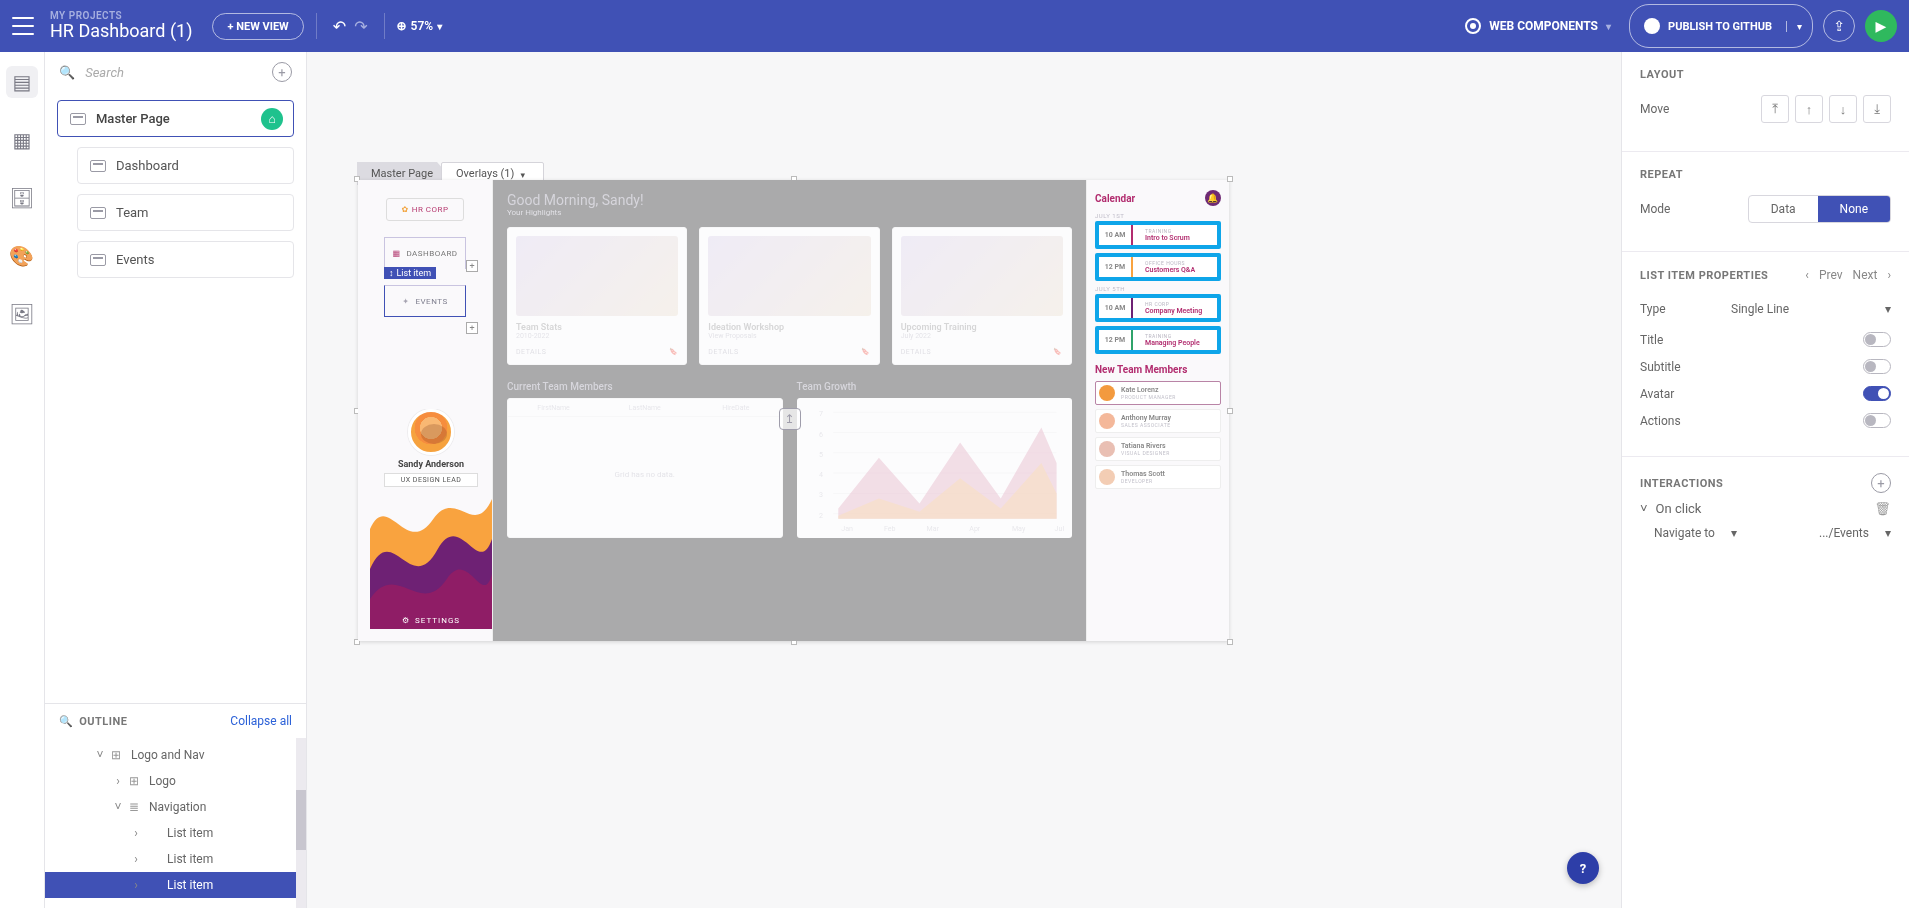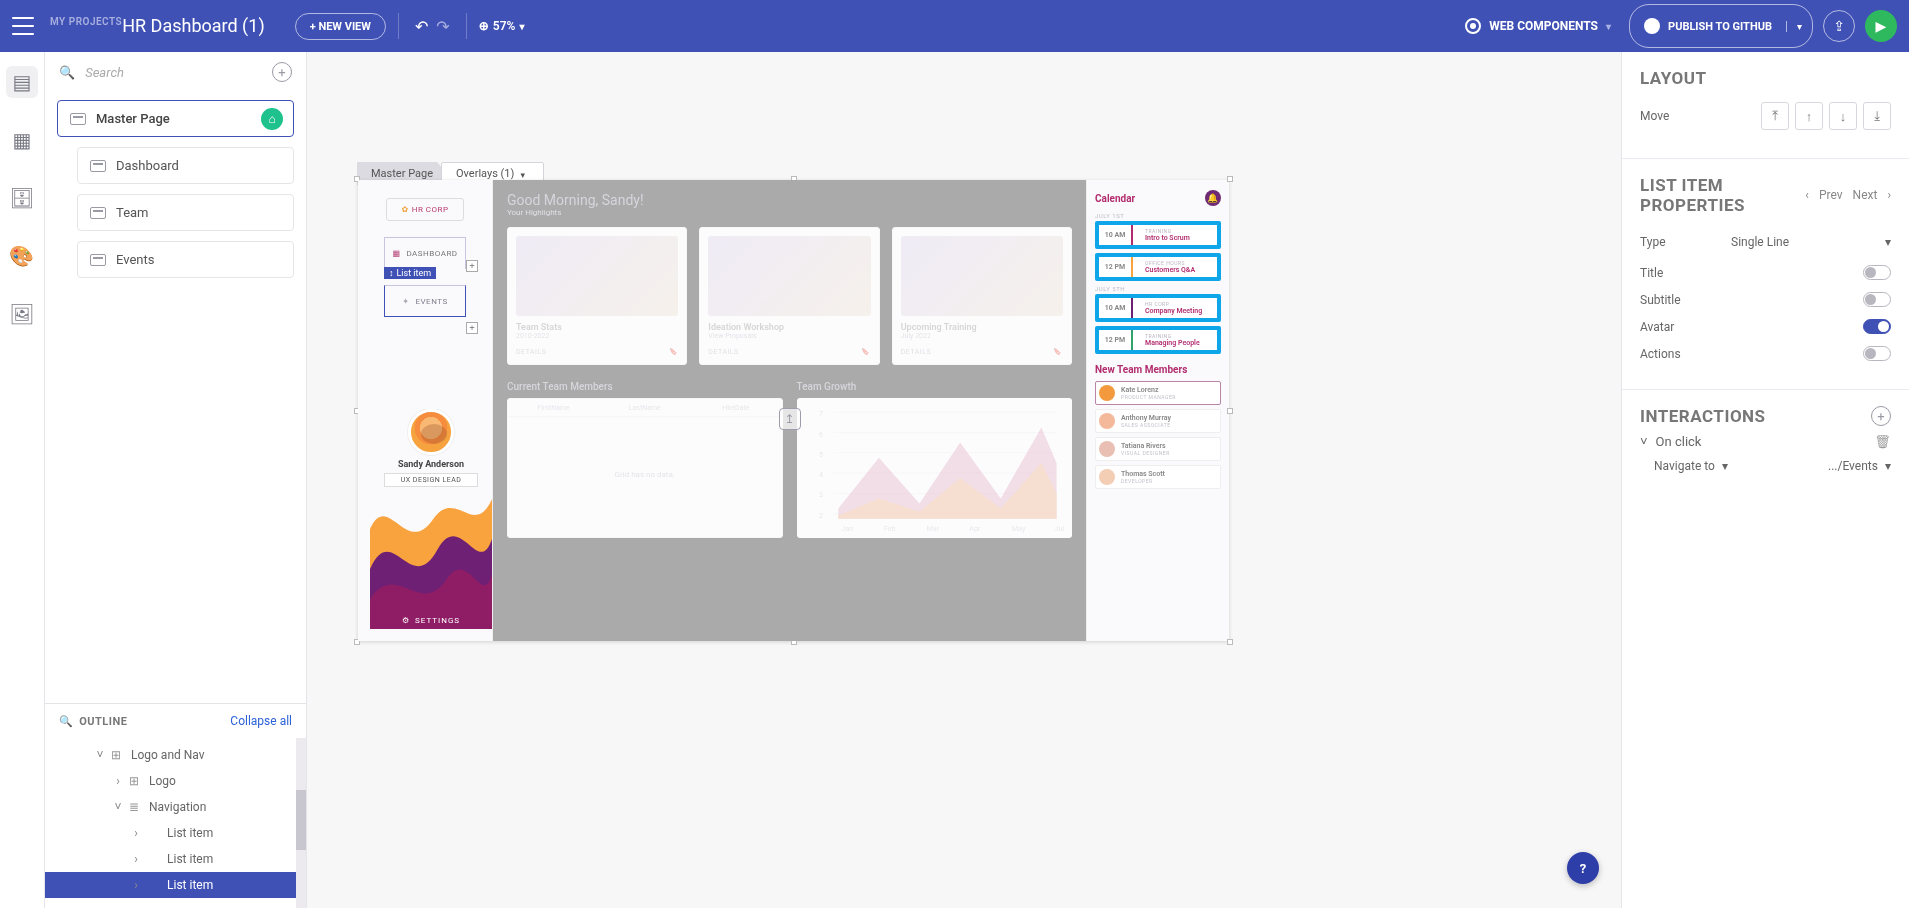--- a/index.html
+++ b/index.html
@@ -17,21 +17,21 @@
     --accent-purple:#6e2174;
   }
   *{box-sizing:border-box;font-family:-apple-system,BlinkMacSystemFont,"Segoe UI",Roboto,Arial,sans-serif;}
   html,body{margin:0;padding:0;height:100%;width:100%;overflow:hidden;}
   body{font-size:13px;color:var(--text);}
 
   
   .topbar{display:flex;align-items:center;height:52px;background:var(--blue);color:#fff;padding:0 12px;}
   .topbar .menu-icon{width:22px;height:18px;display:flex;flex-direction:column;justify-content:space-between;margin-right:16px;cursor:pointer;}
   .topbar .menu-icon span{height:2px;background:#fff;border-radius:1px;}
-  .topbar .project-block{display:flex;flex-direction:row;line-height:1.15;margin-right:30px;}
+  .topbar .project-block{display:flex;flex-direction:column;line-height:1.15;margin-right:20px;}
   .topbar .proj-label{font-size:10px;letter-spacing:0.5px;color:var(--lavender);font-weight:600;}
   .topbar .proj-name{font-size:18px;font-weight:400;color:#fff;}
   .pill-btn{border:1px solid rgba(255,255,255,0.6);border-radius:20px;padding:6px 14px;font-size:11px;font-weight:700;color:#fff;background:transparent;cursor:pointer;display:flex;align-items:center;gap:6px;}
   .topbar .sep{width:1px;height:26px;background:rgba(255,255,255,0.25);margin:0 12px;}
   .tb-icon{color:var(--lavender);font-size:16px;padding:4px;cursor:pointer;}
   .tb-icon.on{color:#fff;}
   .zoom{display:flex;align-items:center;color:#fff;font-weight:600;font-size:12px;gap:4px;cursor:pointer;}
   .flex-spacer{flex:1;}
   .framework{display:flex;align-items:center;gap:8px;cursor:pointer;font-size:12px;font-weight:700;color:#fff;margin-right:18px;}
   .wc-icon{width:16px;height:16px;border-radius:50%;border:2px solid #fff;position:relative;}
@@ -146,38 +146,38 @@
   .cal-item .ttl{font-size:7px;color:var(--accent-pink);font-weight:600;}
   .ntm{color:var(--accent-pink);font-size:10px;font-weight:700;margin:10px 0 6px;}
   .member{display:flex;align-items:center;gap:6px;border:1px solid #eee;border-radius:2px;padding:3px;margin-bottom:4px;background:#fff;}
   .member .av{width:16px;height:16px;border-radius:50%;}
   .member .nm{font-size:7px;font-weight:600;color:#888;}
   .member .rl{font-size:5px;letter-spacing:0.5px;color:#c2c0ca;}
 
   
   .props{width:288px;background:#fff;border-left:1px solid var(--gray-border);display:flex;flex-direction:column;overflow-y:auto;}
   .props .section{border-bottom:1px solid var(--panel-border);padding:16px 18px;}
-  .props .sec-title{font-size:17px;font-weight:700;letter-spacing:0.5px;color:#777;margin-bottom:14px;}
+  .props .sec-title{font-size:11px;font-weight:700;letter-spacing:0.5px;color:#777;margin-bottom:14px;}
   .props .row{display:flex;align-items:center;justify-content:space-between;margin-bottom:12px;font-size:12px;color:#666;}
   .move-btns{display:flex;gap:6px;}
   .sq-btn{width:28px;height:28px;border:1px solid #d8d7de;border-radius:3px;display:flex;align-items:center;justify-content:center;color:#777;cursor:pointer;font-size:13px;}
   .seg{display:flex;border:1px solid #d8d7de;border-radius:4px;overflow:hidden;}
   .seg .opt{padding:6px 22px;font-size:12px;cursor:pointer;color:#666;}
   .seg .opt.on{background:var(--blue);color:#fff;}
   .pager{display:flex;align-items:center;gap:10px;color:#888;}
   .pager span{cursor:pointer;font-size:12px;}
   .select-fake{flex:1;display:flex;justify-content:space-between;align-items:center;padding:4px 0;color:#666;cursor:pointer;}
   .toggle{width:28px;height:15px;border-radius:10px;background:#fff;border:1.5px solid #b8b7c0;position:relative;cursor:pointer;}
   .toggle::after{content:"";position:absolute;width:11px;height:11px;border-radius:50%;background:#b8b7c0;top:0.5px;left:1px;transition:.15s;}
   .toggle.on{background:var(--blue);border-color:var(--blue);}
   .toggle.on::after{background:#fff;left:14px;}
   .interaction-row{display:flex;align-items:center;gap:8px;font-size:13px;color:#666;margin-top:4px;}
   .interaction-row .trash{margin-left:auto;color:#999;cursor:pointer;}
   .interaction-config{display:flex;align-items:center;gap:8px;margin-top:10px;padding-left:14px;}
-  .mini-select{display:flex;align-items:center;gap:7px;font-size:12px;color:#666;cursor:pointer;}
+  .mini-select{display:flex;align-items:center;gap:16px;font-size:12px;color:#666;cursor:pointer;}
 
   
   .help{position:fixed;right:310px;bottom:24px;width:32px;height:32px;border-radius:50%;background:#2d3ea8;color:#fff;display:flex;align-items:center;justify-content:center;font-weight:700;cursor:pointer;box-shadow:0 2px 6px rgba(0,0,0,0.25);}
 </style>
 </head>
 <body>
 
 <div class="topbar">
   <div class="menu-icon">
       <span></span>
@@ -524,20 +524,30 @@
         <span>Move</span>
         <div class="move-btns">
           <div class="sq-btn">⤒</div>
           <div class="sq-btn">↑</div>
           <div class="sq-btn">↓</div>
           <div class="sq-btn">⤓</div>
         </div>
       </div>
     </div>
 
+    <div class="section">
+      <div class="sec-title">REPEAT</div>
+      <div class="row">
+        <span>Mode</span>
+        <div class="seg">
+          <div class="opt">Data</div>
+          <div class="opt on">None</div>
+        </div>
+      </div>
+    </div>
 
     <div class="section">
       <div class="row" style="margin-bottom:16px">
         <span class="sec-title" style="margin:0">LIST ITEM PROPERTIES</span>
         <div class="pager">
           <span>‹</span>
           <span>Prev</span>
           <span>Next</span>
           <span>›</span>
         </div>

